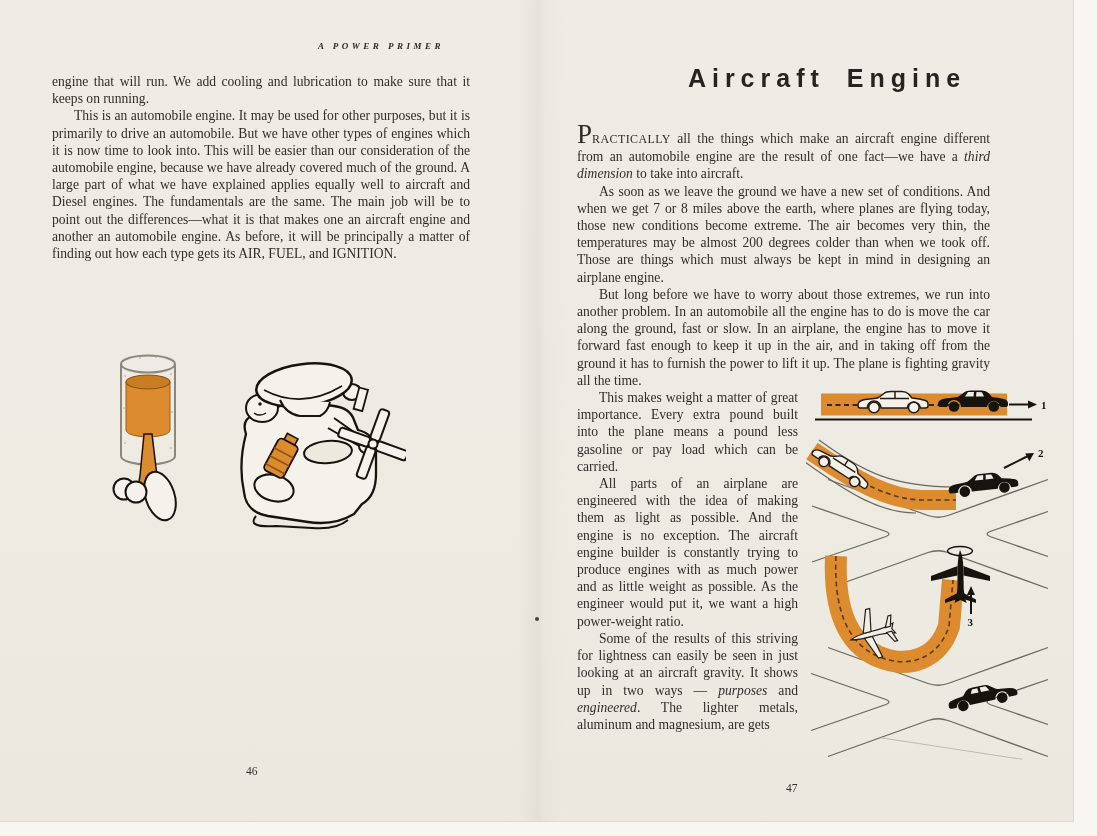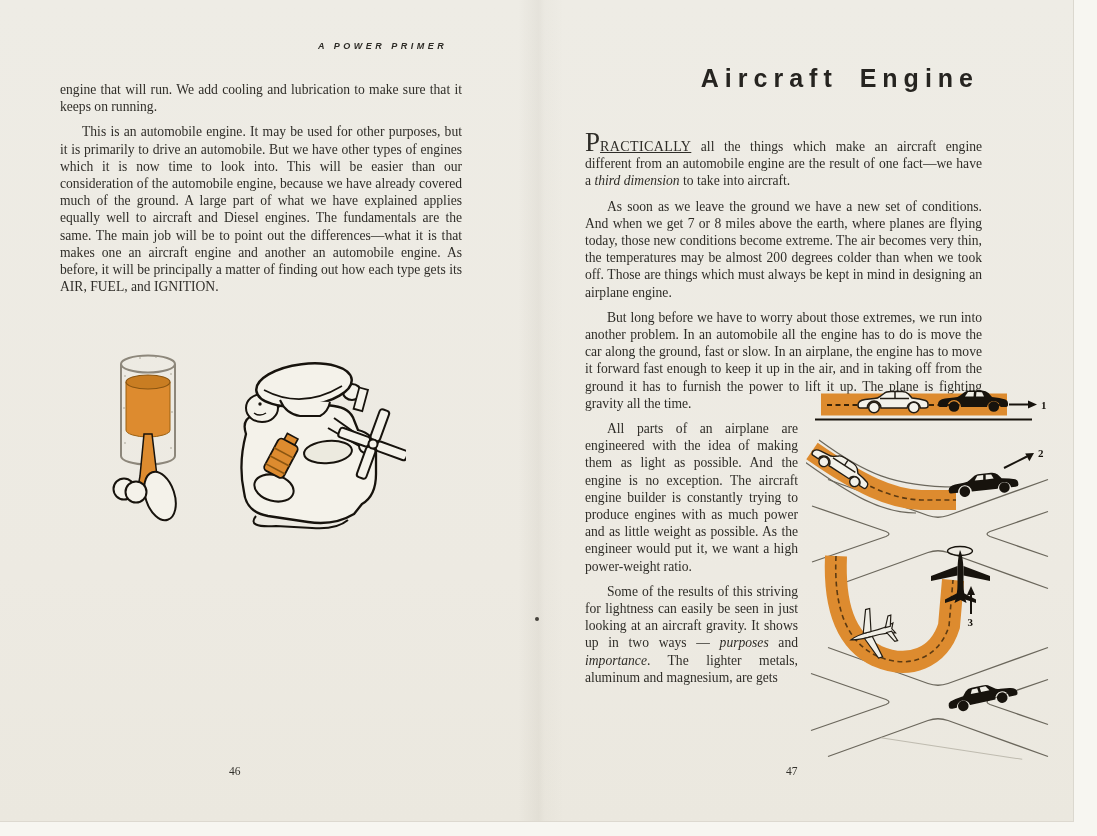--- a/index.html
+++ b/index.html
@@ -12,47 +12,47 @@
     position:absolute; left:0; top:0; width:1073px; height:821px;
     background:linear-gradient(180deg,#eeece5 0%,#edeae2 70%,#ebe8df 100%);
     border-right:1px solid #dbd8cf; border-bottom:1px solid #ddd9d0;
   }
   .gutter {
     position:absolute; left:518px; top:0; width:46px; height:821px;
     background:linear-gradient(90deg, rgba(60,50,30,0) 0%, rgba(60,50,30,0.05) 45%, rgba(60,50,30,0.02) 58%, rgba(60,50,30,0) 100%);
   }
   .running-header {
     position:absolute; left:318px; top:41px; width:160px;
-    font-family:Liberation Sans, sans-serif; font-style:italic; font-weight:700;
+    font-family:Liberation Serif, serif; font-style:italic; font-weight:700;
     font-size:9px; letter-spacing:3.5px; color:#2e2c27; white-space:nowrap;
   }
   .body-text {
     font-family:"Liberation Serif","DejaVu Serif",serif;
     font-size:13.6px; line-height:17.2px; color:#2f2d28;
     text-align:justify; hyphens:auto; -webkit-hyphens:auto;
   }
-  .body-text p { margin:8px; text-indent:22px; }
+  .body-text p { margin:0; text-indent:22px; }
   .body-text p.noindent { text-indent:0; }
   .left-text  { position:absolute; left:52px;  top:73px;  width:418px; }
   .right-text { position:absolute; left:577px; top:130px; width:413px; }
   .fig-spacer { float:right; width:192px; height:382px; }
   .chapter-title {
-    position:absolute; left:549px; top:64px; width:430px; text-align:right;
+    position:absolute; left:612px; top:64px; width:430px; text-align:center;
     font-family:"Liberation Sans",sans-serif; font-size:25px; font-weight:700;
     letter-spacing:6px; word-spacing:9px; color:#262420; white-space:nowrap;
   }
   .lead-cap { font-size:27px; line-height:0; letter-spacing:0; }
-  .lead-sc  { font-size:14px; letter-spacing:0.4px;text-decoration:underline; }
+  .lead-sc  { font-size:12px; letter-spacing:0.4px; }
   em { }
   .pagenum {
     position:absolute; font-size:11.5px; color:#33312c;
     font-family:"Liberation Serif",serif;
   }
-  .pagenum.left  { left:229px; top:765px; }
-  .pagenum.right { left:786px; top:765px; }
+  .pagenum.left  { left:246px; top:765px; }
+  .pagenum.right { left:786px; top:782px; }
   .fig { position:absolute; }
   .fig-piston { left:110px; top:348px; }
   .fig-engine { left:216px; top:356px; }
   .fig1 { left:815px; top:388px; }
   .fig2 { left:806px; top:437px; }
   .fig3 { left:803px; top:540px; }
   .speck {
     position:absolute; left:535px; top:617px; width:4px; height:4px;
     border-radius:50%; background:#45423c;
   }
@@ -195,22 +195,23 @@
   </div>
 
   <div>
     <div class="chapter-title">Aircraft Engine</div>
 
     <div class="right-text body-text">
       <p class="noindent"><span class="lead-cap">P</span><span class="lead-sc">RACTICALLY</span><span> all the things which make an aircraft engine different from an automobile engine are the result of one fact—we have a </span><em>third dimension</em><span> to take into aircraft.</span></p>
       <p>As soon as we leave the ground we have a new set of conditions. And when we get 7 or 8 miles above the earth, where planes are flying today, those new conditions become extreme. The air becomes very thin, the temperatures may be almost 200 degrees colder than when we took off. Those are things which must always be kept in mind in designing an airplane engine.</p>
       <p>But long before we have to worry about those extremes, we run into another problem. In an automobile all the engine has to do is move the car along the ground, fast or slow. In an airplane, the engine has to move it forward fast enough to keep it up in the air, and in taking off from the ground it has to furnish the power to lift it up. The plane is fighting gravity all the time.</p>
       <div class="fig-spacer"></div>
+      <p>This makes weight a matter of great importance. Every extra pound built into the plane means a pound less gasoline or pay load which can be carried.</p>
       <p>All parts of an airplane are engineered with the idea of making them as light as possible. And the engine is no exception. The aircraft engine builder is constantly trying to produce engines with as much power and as little weight as possible. As the engineer would put it, we want a high power-weight ratio.</p>
-      <p><span>Some of the results of this striving for lightness can easily be seen in just looking at an aircraft gravity. It shows up in two ways — </span><em>purposes</em><span> and </span><em>importance</em><span>. The lighter metals, aluminum and magnesium, are gets</span></p>
+      <p><span>Some of the results of this striving for lightness can easily be seen in just looking at an aircraft gravity. It shows up in two ways — </span><em>purposes</em><span> and </span><em>engineered</em><span>. The lighter metals, aluminum and magnesium, are gets</span></p>
     </div>
 
     <svg class="fig fig1" width="232" height="42" viewBox="0 0 232 42">
       <rect x="6" y="5.5" width="186" height="22" fill="#dd8b2f"></rect>
       <line x1="0" y1="31.5" x2="217" y2="31.5" stroke="#17130d" stroke-width="1.8"></line>
       <line x1="12" y1="17" x2="188" y2="17" stroke="#3a2408" stroke-width="1.8" stroke-dasharray="5 3.5"></line>
       <g transform="translate(42,1)">
           <use href="#car-outline"></use>
         </g>
       <g transform="translate(122,0)">

